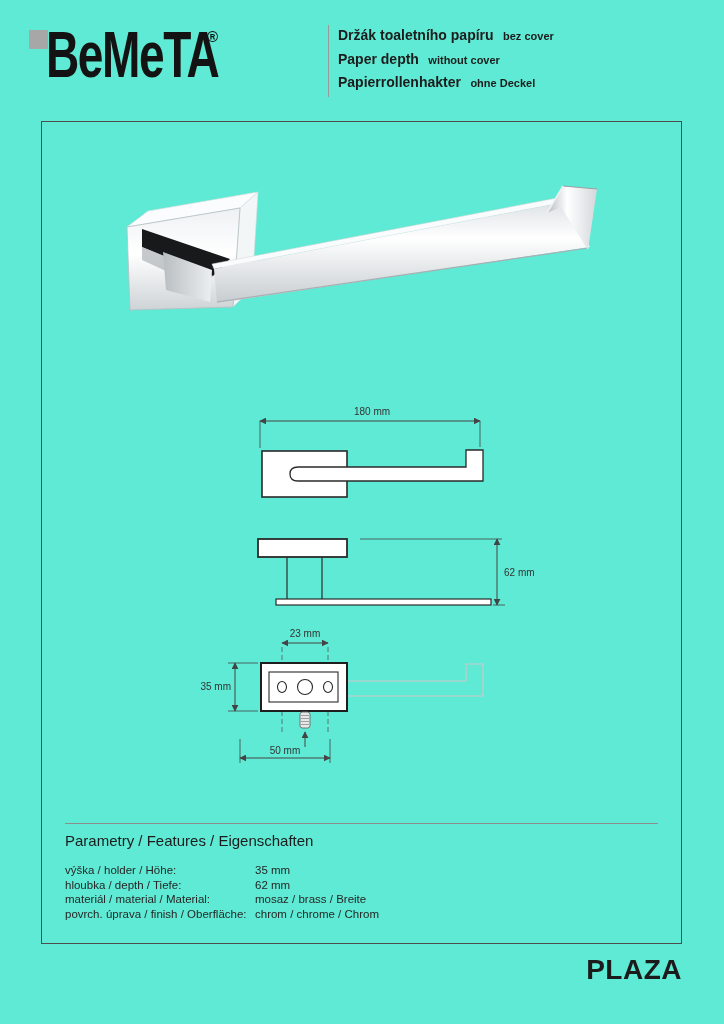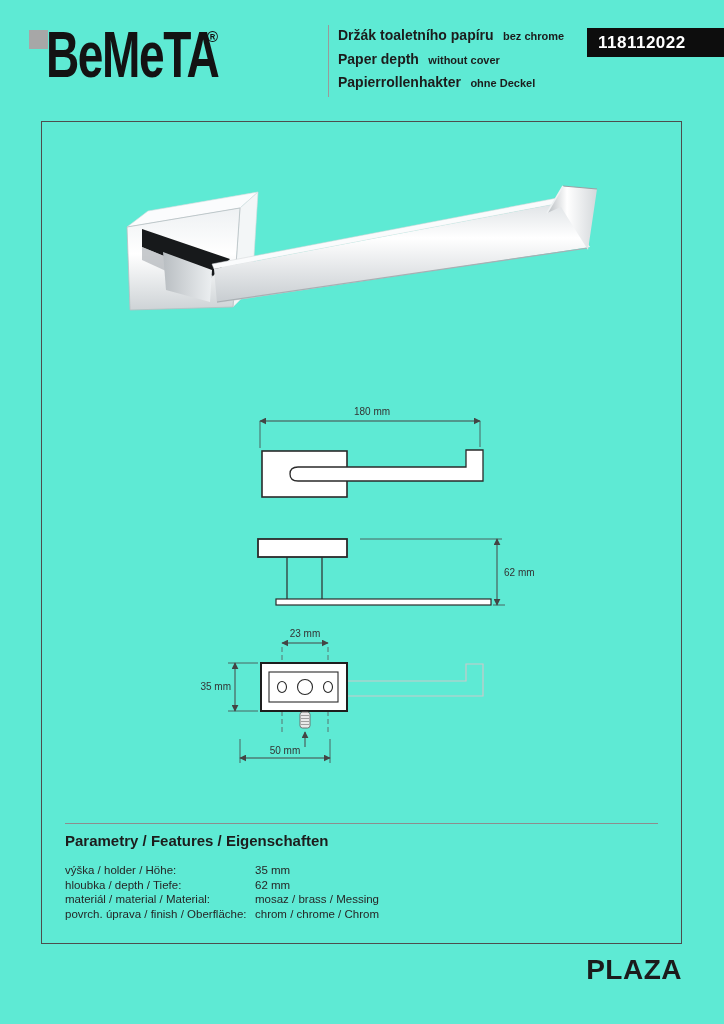--- a/index.html
+++ b/index.html
@@ -22,21 +22,21 @@
 
   
   .main-box { position:absolute; left:41px; top:121px; width:641px; height:823px; border:1px solid #4d4d4d; }
 
   .photo-svg   { position:absolute; left:60px;  top:140px; }
   .topview-svg { position:absolute; left:220px; top:398px; }
   .sideview-svg{ position:absolute; left:225px; top:532px; }
   .frontview-svg{ position:absolute; left:195px; top:627px; }
 
   .param-separator { position:absolute; left:65px; top:823px; width:593px; height:1px; background:#8d8d8d; }
-  .param-heading { position:absolute; left:65px; top:832px; font-size:15px; font-weight:bold; color:#1c1c1c; }
+  .param-heading { position:absolute; left:65px; top:832px; font-size:15px; font-weight:normal; color:#1c1c1c; }
   .param-table { position:absolute; left:65px; top:863px; font-size:11.5px; color:#262626; }
   .param-row { display:flex; line-height:14.6px; }
   .param-label { width:190px; }
   .param-value { }
 
   .collection { position:absolute; right:42px; top:954px; font-size:28px; font-weight:bold; color:#1b1b1b; letter-spacing:0.5px; }
 
   svg text { font-family:"Liberation Sans", sans-serif; font-size:10px; fill:#333333; }
 </style>
 </head>
@@ -45,35 +45,32 @@
 <div class="page">
 
   <div class="logo-square"></div>
   <div class="logo-text">BeMeTA</div>
   <div class="logo-reg">®</div>
   <div class="header-divider"></div>
 
   <div class="titles">
     <div class="title-line">
       <span class="title-main">Držák toaletního papíru</span>
-      <span class="title-suffix">bez chrome</span>
+      <span class="title-suffix">bez cover</span>
     </div>
     <div class="title-line">
       <span class="title-main">Paper depth</span>
       <span class="title-suffix">without cover</span>
     </div>
     <div class="title-line">
       <span class="title-main">Papierrollenhakter</span>
       <span class="title-suffix">ohne Deckel</span>
     </div>
   </div>
 
-  <div class="code-badge">
-    <span>118112022</span>
-  </div>
 
   <div class="main-box"></div>
 
   <svg class="photo-svg" width="560" height="230" viewBox="0 0 560 230">
     <defs>
       <linearGradient id="gPlate" x1="0" y1="0" x2="0" y2="1">
         <stop offset="0" stop-color="#eef1f3"></stop>
           <stop offset="0.45" stop-color="#ffffff"></stop>
           <stop offset="1" stop-color="#ced3d6"></stop>
       </linearGradient>
@@ -189,21 +186,21 @@
     <div class="param-row">
       <div class="param-label">výška / holder / Höhe:</div>
       <div class="param-value">35 mm</div>
     </div>
     <div class="param-row">
       <div class="param-label">hloubka / depth / Tiefe:</div>
       <div class="param-value">62 mm</div>
     </div>
     <div class="param-row">
       <div class="param-label">materiál / material / Material:</div>
-      <div class="param-value">mosaz / brass / Messing</div>
+      <div class="param-value">mosaz / brass / Breite</div>
     </div>
     <div class="param-row">
       <div class="param-label">povrch. úprava / finish / Oberfläche:</div>
       <div class="param-value">chrom / chrome / Chrom</div>
     </div>
   </div>
 
   <div class="collection">PLAZA</div>
 
 </div>

